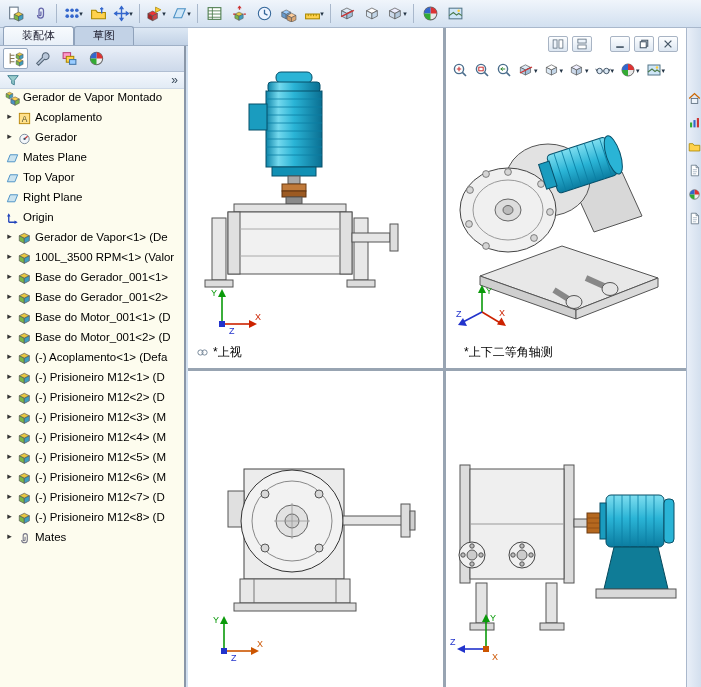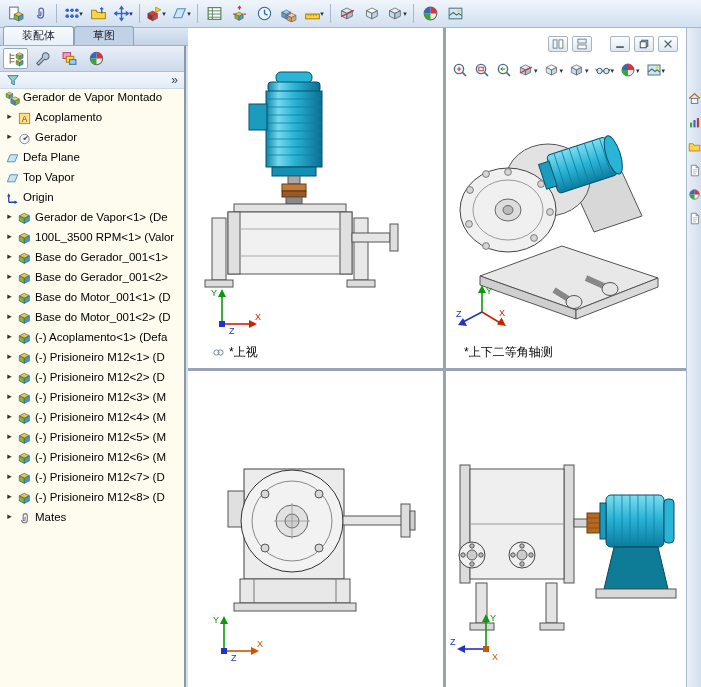--- a/index.html
+++ b/index.html
@@ -44,21 +44,21 @@
   .vdiv{position:absolute;left:255px;top:0;width:3px;height:100%;background:#98a4b2}
   .hdiv{position:absolute;left:0;top:340px;width:100%;height:3px;background:#98a4b2}
   .drawing{position:absolute;left:0;top:0;width:100%;height:100%}
   .triad{position:absolute}
   .view-label{position:absolute;font-size:12px;display:flex;align-items:center;gap:4px}
   .vl-icon{width:13px;height:13px;display:inline-flex}
   .tl .triad{left:20px;bottom:32px}
   .tr .triad{left:8px;bottom:30px}
   .bl .triad{left:22px;bottom:24px}
   .br .triad{left:2px;bottom:24px}
-  .tl .view-label{left:24px;bottom:7px}
+  .tl .view-label{left:8px;bottom:7px}
   .tr .view-label{left:18px;bottom:7px}
 
   .win-controls{position:absolute;top:8px;right:8px;display:flex;gap:4px;z-index:5}
   .wc-btn{width:20px;height:16px;border:1px solid #a8b4c4;background:linear-gradient(#fdfeff,#dde7f2);display:flex;align-items:center;justify-content:center;border-radius:2px;cursor:default}
   .wc-btn svg{width:12px;height:12px}
   .wc-gap{margin-left:14px}
 
   .hud{position:absolute;left:262px;top:32px;display:flex;gap:2px;z-index:4}
   .hud-btn{height:20px;padding:0 2px;display:flex;align-items:center;justify-content:center;gap:1px;border-radius:2px;cursor:default}
   .hud-btn svg{width:16px;height:16px}
@@ -314,29 +314,37 @@
           </svg>
         </span>
         <span class="tree-label">Gerador</span>
       </div>
       <div class="tree-row">
         <span class="tree-icon">
           <svg viewBox="0 0 16 16" width="100%" height="100%">
             <path d="M2.5 11.5 L5.5 4 H13.5 L10.5 11.5Z" fill="rgba(160,205,240,0.55)" stroke="#4a90c4"></path>
           </svg>
         </span>
-        <span class="tree-label">Defa Plane</span>
+        <span class="tree-label">Mates Plane</span>
       </div>
       <div class="tree-row">
         <span class="tree-icon">
           <svg viewBox="0 0 16 16" width="100%" height="100%">
             <path d="M2.5 11.5 L5.5 4 H13.5 L10.5 11.5Z" fill="rgba(160,205,240,0.55)" stroke="#4a90c4"></path>
           </svg>
         </span>
         <span class="tree-label">Top Vapor</span>
+      </div>
+      <div class="tree-row">
+        <span class="tree-icon">
+          <svg viewBox="0 0 16 16" width="100%" height="100%">
+            <path d="M2.5 11.5 L5.5 4 H13.5 L10.5 11.5Z" fill="rgba(160,205,240,0.55)" stroke="#4a90c4"></path>
+          </svg>
+        </span>
+        <span class="tree-label">Right Plane</span>
       </div>
       <div class="tree-row">
         <span class="tree-icon">
           <svg viewBox="0 0 16 16" width="100%" height="100%">
             <path d="M4 12 V4 M4 12 H12" stroke="#2244bb" stroke-width="1.4" fill="none"></path>
             <path d="M4 2.5 l-1.8 3.4 h3.6Z M13.5 12 l-3.4 -1.8 v3.6Z" fill="#2244bb"></path>
           </svg>
         </span>
         <span class="tree-label">Origin</span>
       </div>

